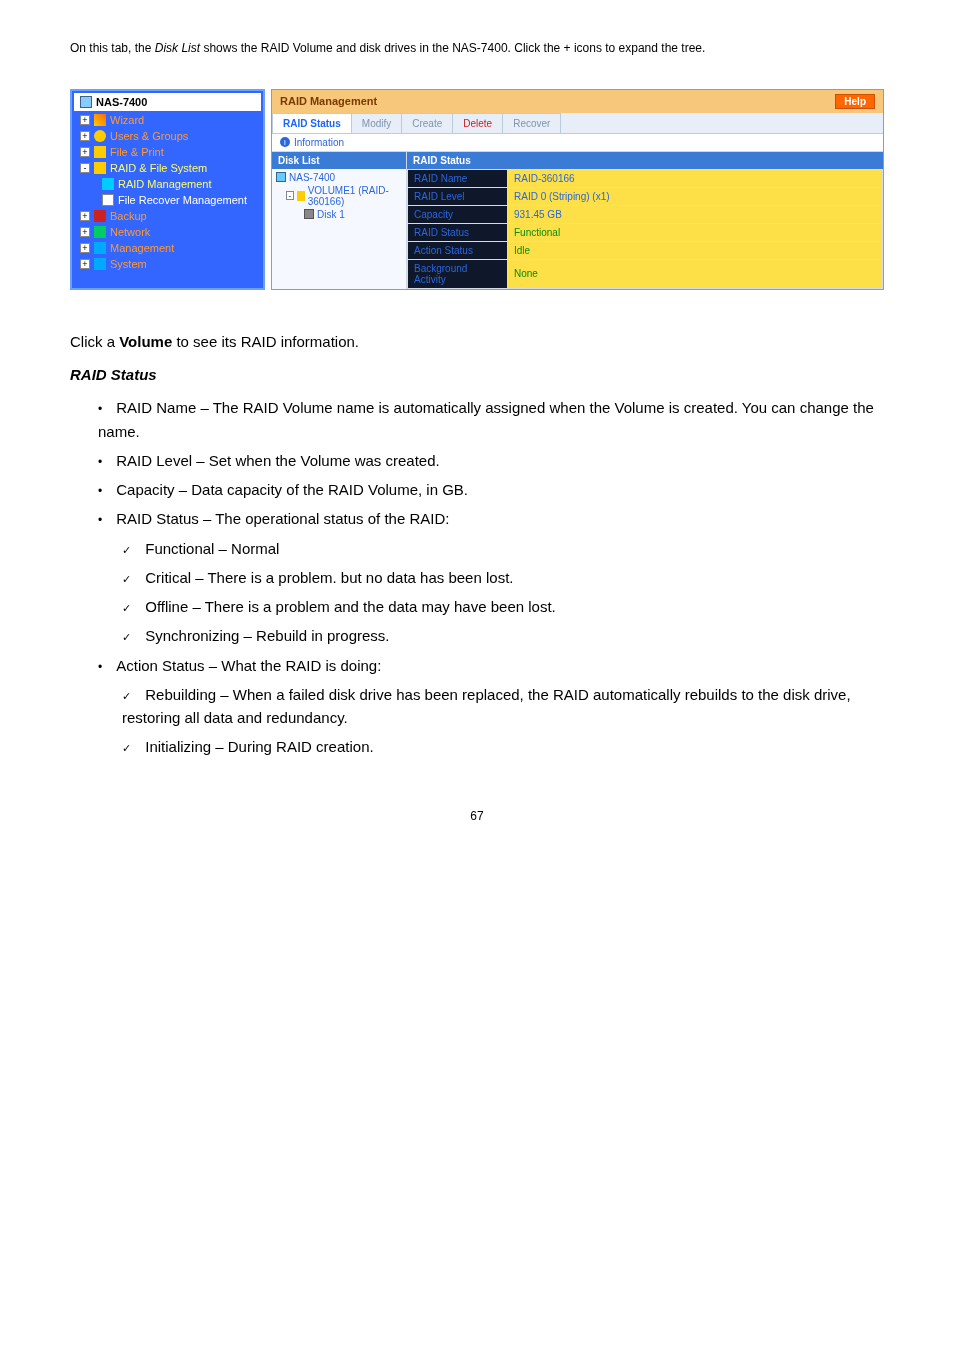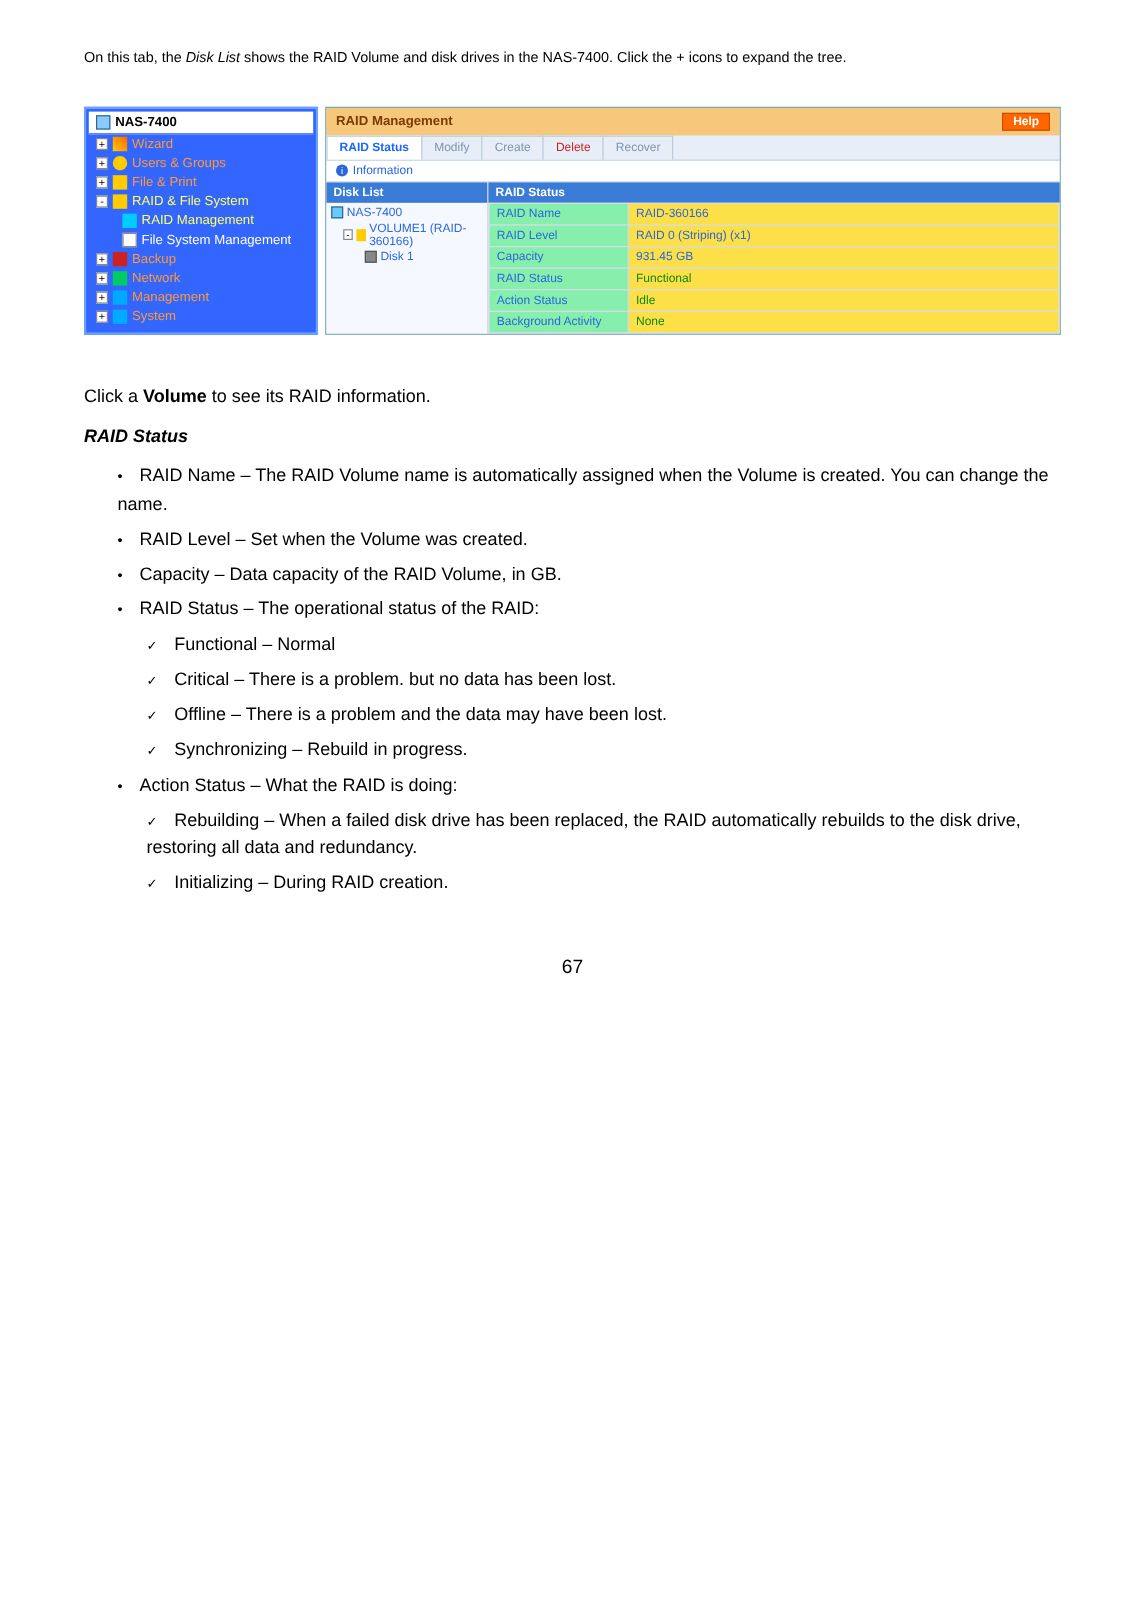--- a/index.html
+++ b/index.html
@@ -60,37 +60,37 @@
   .dl-ico { width: 10px; height: 10px; display: inline-block; }
   .dl-ico.comp { background: #6cf; border: 1px solid #368; }
   .dl-ico.vol { background: #fc0; }
   .dl-ico.disk { background: #888; border: 1px solid #555; }
   .tree-box { width: 9px; height: 9px; border: 1px solid #888; background: #fff; color: #000; font-size: 8px; display: inline-flex; align-items: center; justify-content: center; }
 
   .raid-status { flex: 1; }
   .rs-header { background: #3a7bd5; color: #fff; font-size: 10px; font-weight: bold; padding: 3px 6px; }
   .rs-table { width: 100%; border-collapse: collapse; font-size: 10px; }
   .rs-table td { border: 1px solid #d4dce8; padding: 3px 6px; }
-  .rs-label { background: #86efac; color: #2b66dd; width: 116px; }
+  .rs-label { background: #0f172a; color: #2b66dd; width: 100px; }
   .rs-val { background: #fde047; color: #2b66dd; }
   .rs-val.green { color: #0a8a0a; }
 
   
   .body-text { font-size: 15px; line-height: 1.55; color: #000; }
   .body-text p { margin: 10px 0; }
   .bul-list { list-style: none; padding-left: 28px; }
   .bul-list > li { margin: 6px 0; }
   .bul-list > li::before { content: "\2022"; font-size: 12px; margin-right: 14px; }
   .chk-list { list-style: none; padding-left: 24px; }
   .chk-list > li { margin: 6px 0; }
   .chk-list > li::before { content: "\2713"; font-size: 11px; margin-right: 14px; }
   .bold { font-weight: bold; }
   .ital { font-style: italic; }
 
-  .page-num { text-align: center; font-size: 16px; margin-top: 50px; color: #000; }
+  .page-num { text-align: center; font-size: 12px; margin-top: 50px; color: #000; }
 </style>
 </head>
 <body>
 
 <div class="page">
 
   <div class="intro-text">
     <span>On this tab, the </span><span class="emph">Disk List</span><span> shows the RAID Volume and disk drives in the NAS-7400. Click the + icons to expand the tree.</span>
   </div>
 
@@ -122,21 +122,21 @@
               <span class="sb-toggle">-</span>
               <span class="sb-icon raid"></span>
               <span>RAID &amp; File System</span>
             </div>
             <div class="sb-item active sb-sub">
               <span class="sb-icon disk"></span>
               <span>RAID Management</span>
             </div>
             <div class="sb-item white sb-sub">
               <span class="sb-icon file"></span>
-              <span>File System Management</span>
+              <span>File Recover Management</span>
             </div>
             <div class="sb-item orange">
               <span class="sb-toggle">+</span>
               <span class="sb-icon backup"></span>
               <span>Backup</span>
             </div>
             <div class="sb-item orange">
               <span class="sb-toggle">+</span>
               <span class="sb-icon net"></span>
               <span>Network</span>

